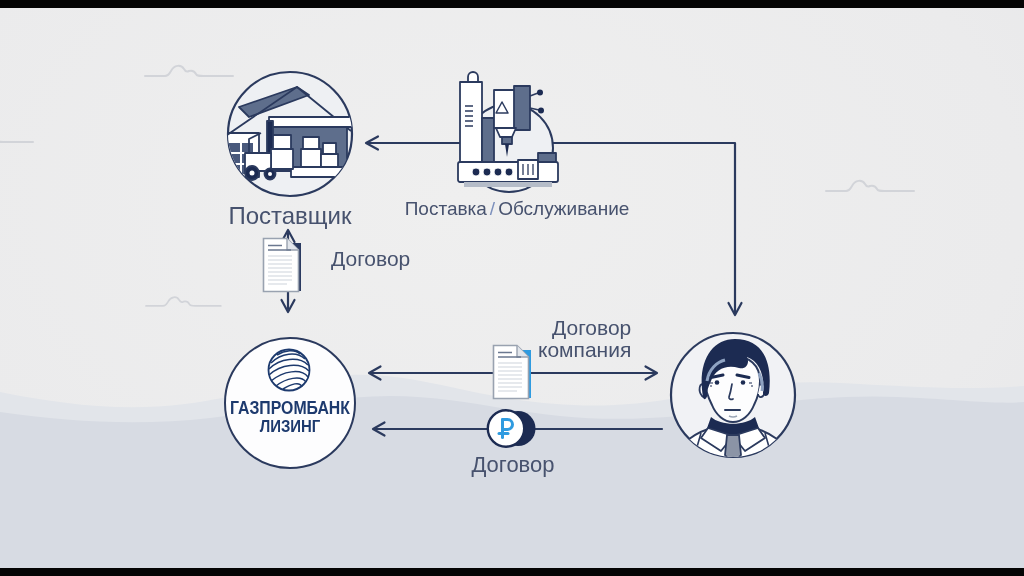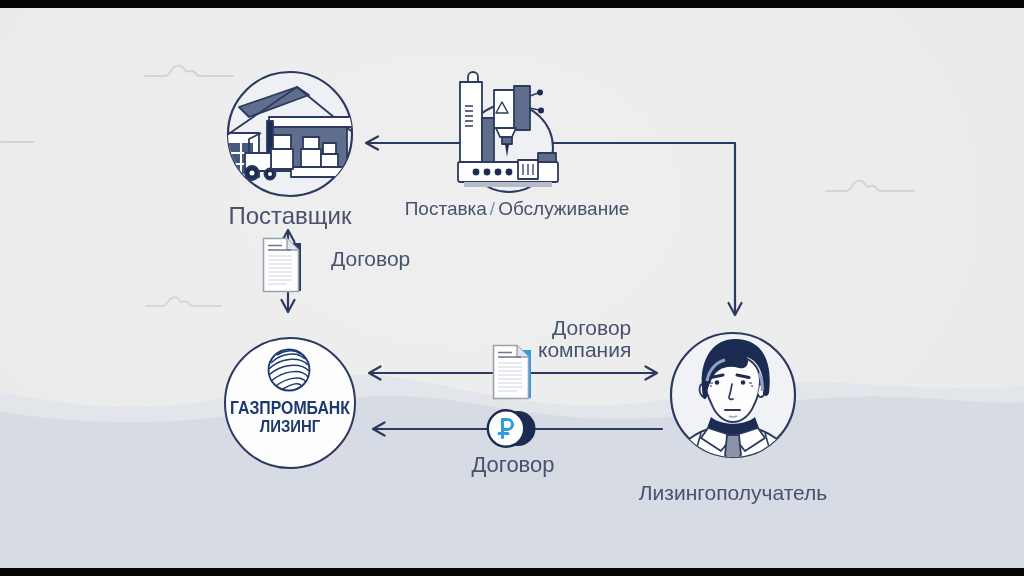--- a/index.html
+++ b/index.html
@@ -215,17 +215,16 @@
       <path d="M43 54 h3 M43 57 h2 M85 54 h-3 M86 57 h-2" stroke="#1C2B52" stroke-width="1.2"></path>
       <path d="M65 55 C64 61 63 65 62 68 C61.5 70 64 71 66 70" stroke="#2B3A5E" stroke-width="1.7" fill="none" stroke-linecap="round"></path>
       <path d="M58 81 H73" stroke="#2B3A5E" stroke-width="2" stroke-linecap="round"></path>
       <path d="M62 87 Q66 89 70 87" stroke="#9AA5B6" stroke-width="1.5" fill="none"></path>
       <path d="M44 88 C54 97 78 97 88 88 L93 102 C74 113 58 113 39 102 Z" fill="#1C2B52"></path>
       <path d="M41 99 L66 107 L54 122 L34 109 Z" fill="#FFFFFF" stroke="#2B3A5E" stroke-width="1.8" stroke-linejoin="round"></path>
       <path d="M91 99 L66 107 L78 122 L98 109 Z" fill="#FFFFFF" stroke="#2B3A5E" stroke-width="1.8" stroke-linejoin="round"></path>
       <path d="M60 106 L72 106 L74 126 L66 136 L58 126 Z" fill="#8B94A6" stroke="#2B3A5E" stroke-width="1.8" stroke-linejoin="round"></path>
     </g>
   </svg>
-  <div class="lbl center lessee-label">Лизингополучатель</div>
 
   <div class="bar top"></div>
   <div class="bar bottom"></div>
 </div>
 
 </body></html>

